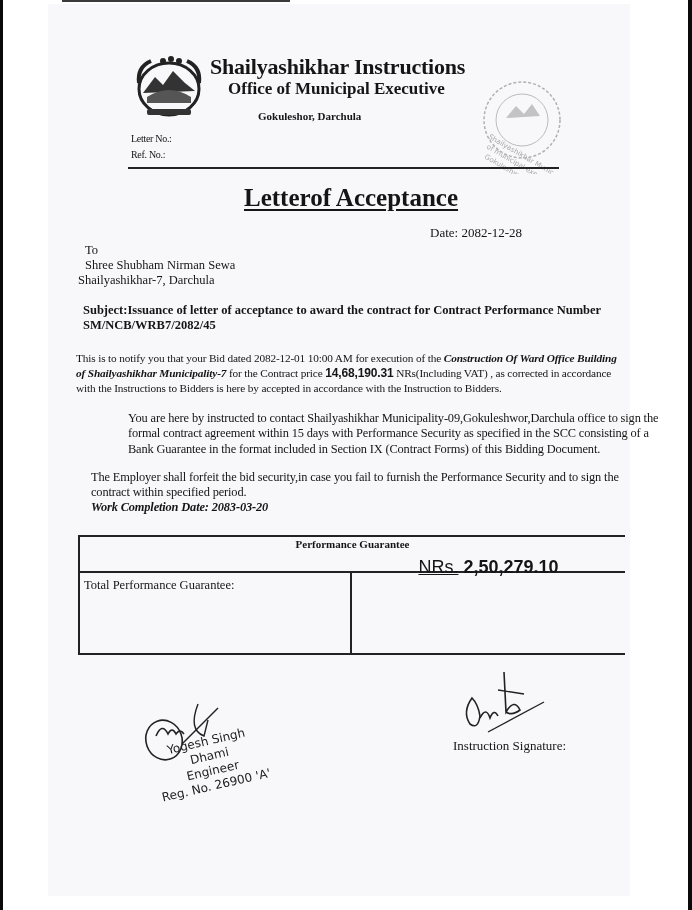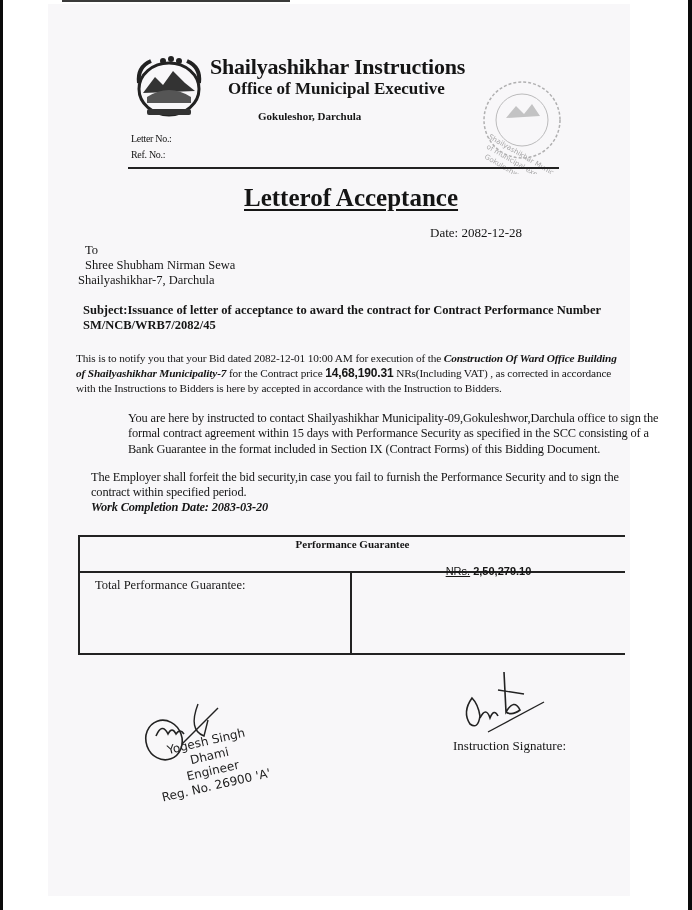--- a/index.html
+++ b/index.html
@@ -50,22 +50,22 @@
 
     
     .pg-table {
       position: absolute; left: 78px; top: 535px; width: 545px; height: 118px;
       border-left: 2px solid #222; border-bottom: 2px solid #222;
     }
     .pg-table .top-line { position: absolute; left: 0; top: 0; width: 545px; height: 2px; background: #222; }
     .pg-table .mid-line { position: absolute; left: 0; top: 36px; width: 545px; height: 2px; background: #222; }
     .pg-table .v-line { position: absolute; left: 270px; top: 37px; width: 2px; height: 81px; background: #222; }
     .pg-table .head { position: absolute; left: 0; top: 3px; width: 545px; text-align: center; font-size: 11px; font-weight: bold; }
-    .pg-table .lbl { position: absolute; left: 15px; top: 43px; font-size: 12.5px; white-space: nowrap; }
-    .pg-table .val { position: absolute; left: 272px; top: 30px; width: 273px; text-align: center; font-family: "Liberation Sans", "DejaVu Sans", sans-serif; font-size: 11px; font-weight: bold; white-space: nowrap; }
+    .pg-table .lbl { position: absolute; left: 4px; top: 43px; font-size: 12.5px; white-space: nowrap; }
+    .pg-table .val { position: absolute; left: 272px; top: 22px; width: 273px; text-align: center; font-family: "Liberation Sans", "DejaVu Sans", sans-serif; font-size: 18px; font-weight: bold; white-space: nowrap; }
     .pg-table .val .cur { font-weight: normal; text-decoration: underline; }
 
     
     .sig-left { position: absolute; left: 138px; top: 700px; width: 90px; height: 70px; }
     .engineer-block {
       position: absolute; left: 146px; top: 748px; width: 120px;
       font-family: "DejaVu Sans", "Liberation Sans", sans-serif; font-size: 12px; line-height: 15px;
       transform: rotate(-13deg); transform-origin: left top; text-align: center; color: #222;
     }
     .sig-right { position: absolute; left: 458px; top: 668px; width: 90px; height: 70px; }

